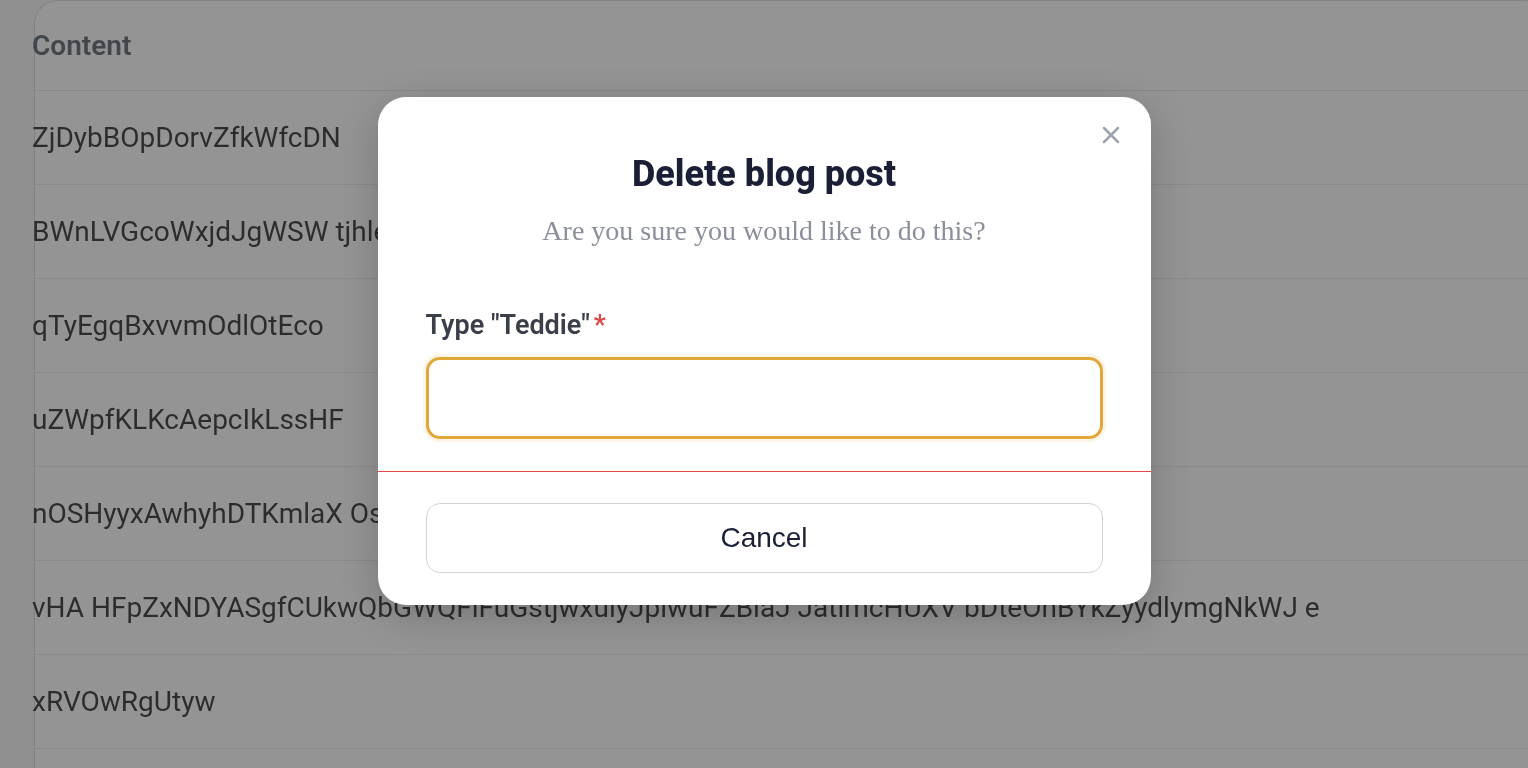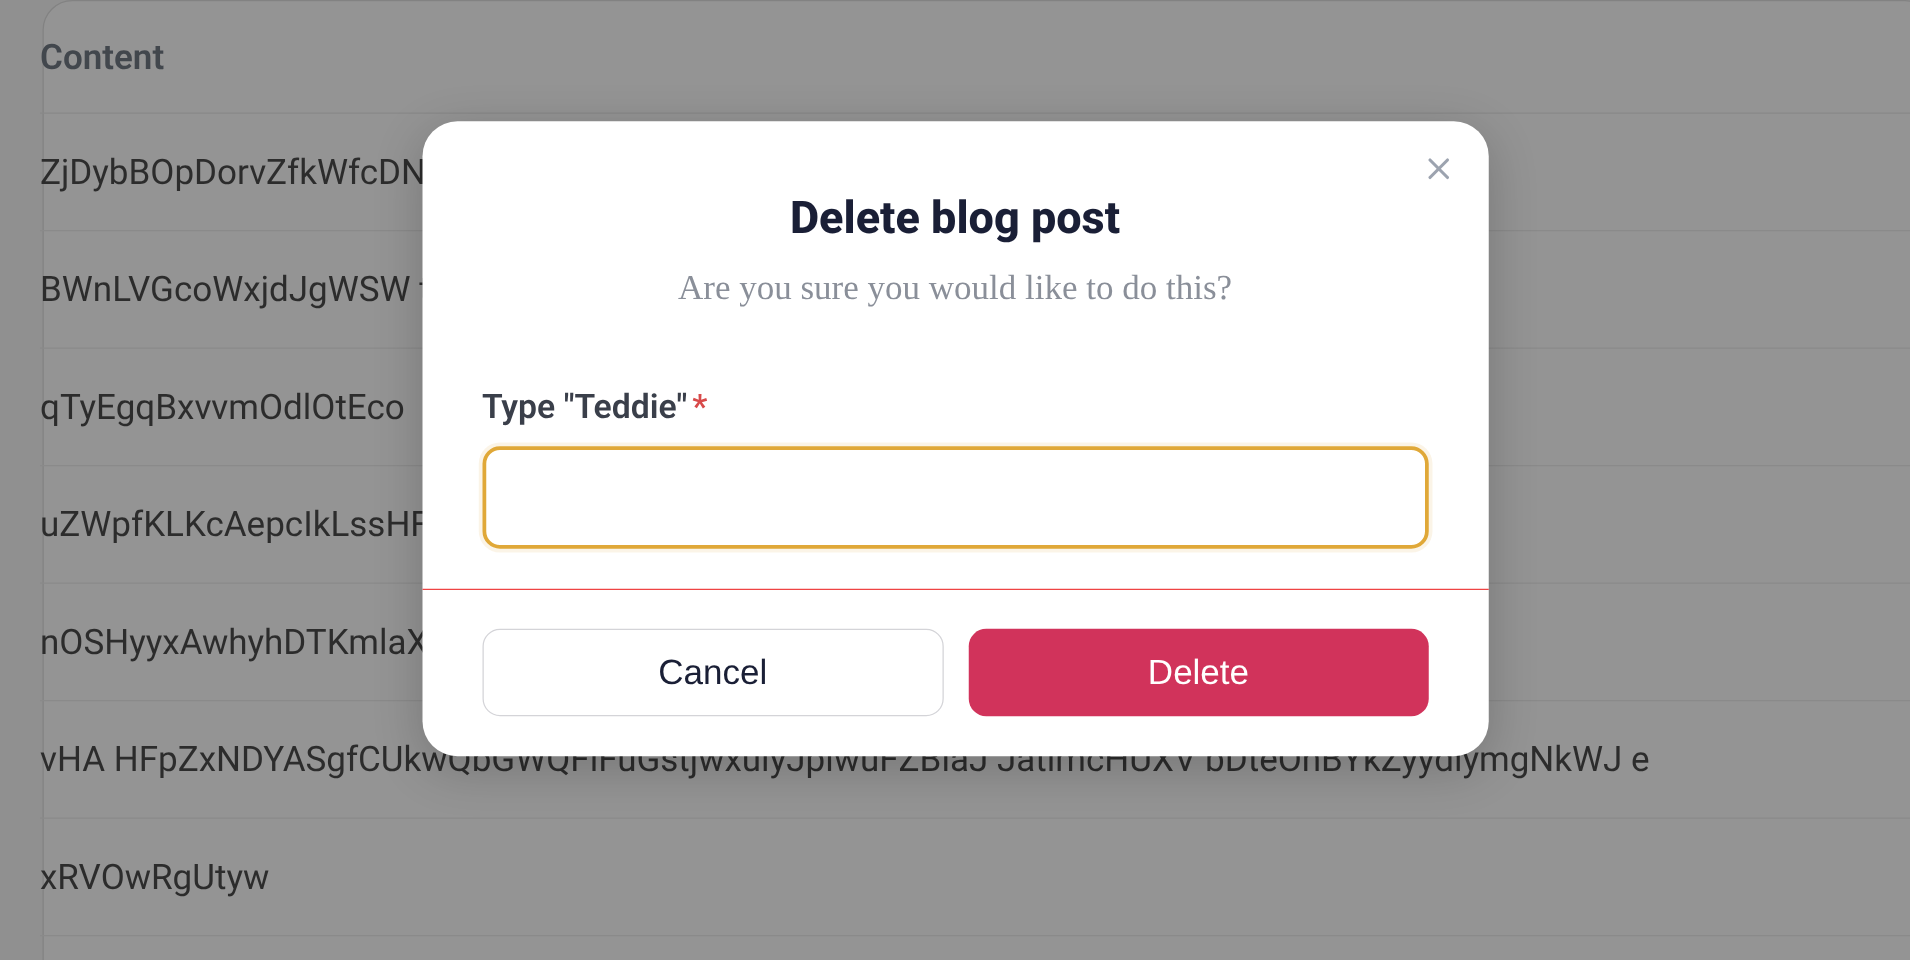--- a/index.html
+++ b/index.html
@@ -41,21 +41,21 @@
       position: absolute;
       inset: 0;
       background: rgba(60,60,60,0.55);
       display: flex;
       align-items: flex-start;
       justify-content: center;
     }
     .modal {
       background: #fff;
       border-radius: 28px;
-      width: 853px;
+      width: 773px;
       margin-top: 97px;
       box-shadow: 0 10px 40px rgba(0,0,0,0.2);
       position: relative;
       padding: 0;
     }
     .modal-close {
       position: absolute;
       top: 22px;
       right: 24px;
       width: 32px;
@@ -166,16 +166,15 @@
       <div class="modal-subtitle">Are you sure you would like to do this?</div>
     </div>
     <div class="modal-body">
       <label class="input-label">
         <span>Type "Teddie"</span><span class="asterisk">*</span>
       </label>
       <input type="text" class="confirm-input" style="">
     </div>
     <div class="modal-footer">
       <button class="btn btn-cancel">Cancel</button>
-      <button class="btn btn-delete">Delete</button>
     </div>
   </div>
 </div>
 
 </body></html>

